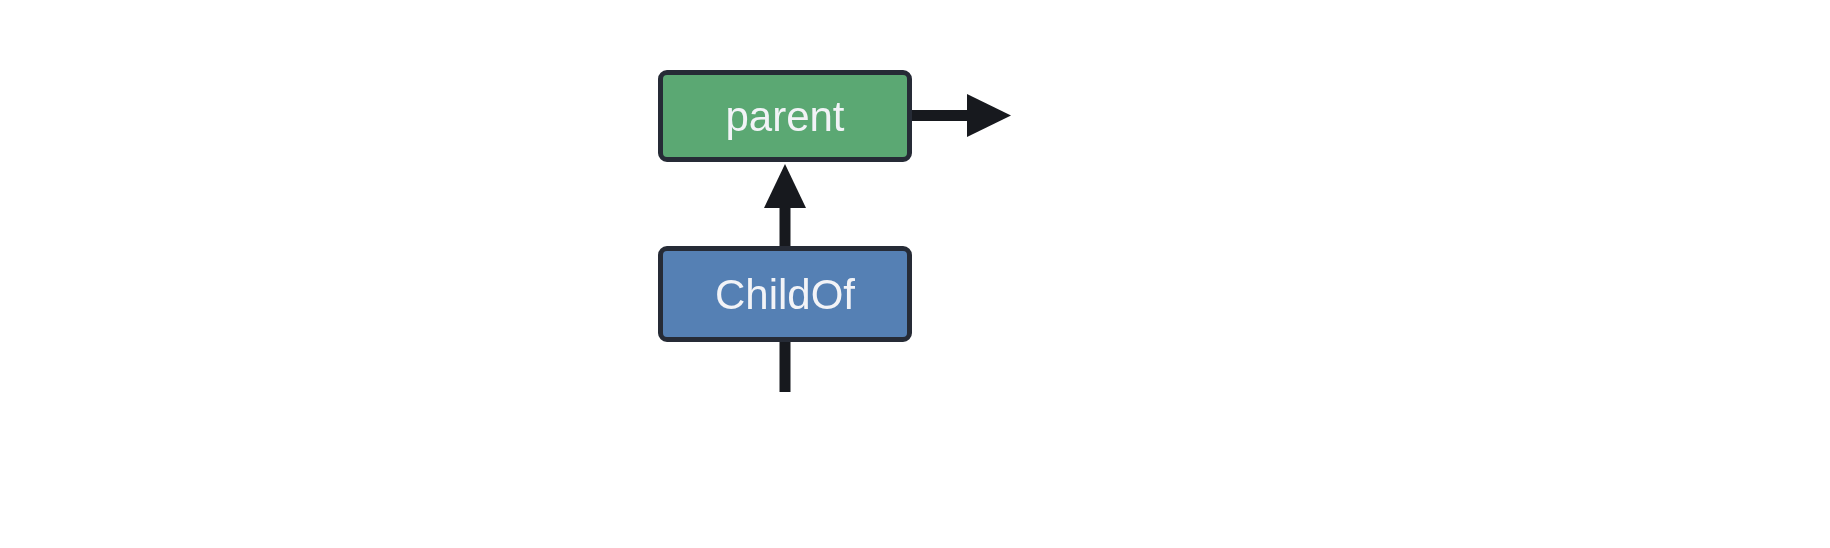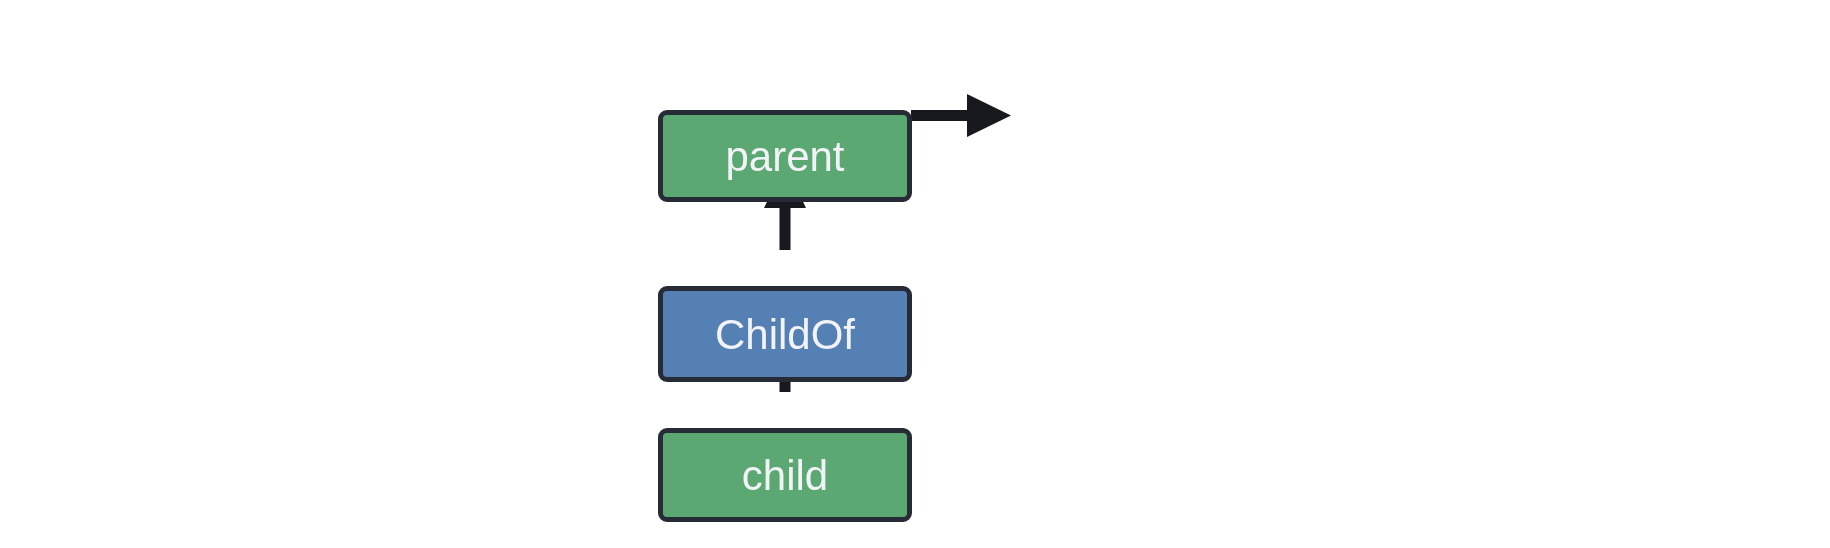--- a/index.html
+++ b/index.html
@@ -23,21 +23,20 @@
   .node {
     position: absolute;
     box-sizing: border-box;
     width: 254px;
     height: 92px;
     border: 5px solid #262b36;   
     border-radius: 9px;
     display: flex;
     align-items: center;
     justify-content: center;
-    margin-top: 40px;
   }
 
   .node-label {
     font-size: 42px;
     line-height: 1;
     color: #f2f3f7;              
     white-space: nowrap;
     padding-top: 2px;
   }
 
@@ -70,17 +69,14 @@
 
   <div class="node" id="node-parent" data-border="diagram.colors.node_border" style="background-color: rgb(91, 168, 115); border-color: rgb(38, 43, 54);">
     <span class="node-label" data-color="diagram.colors.label_text" style="color: rgb(242, 243, 247);">parent</span>
   </div>
 
 
   <div class="node" id="node-childof" data-border="diagram.colors.node_border" style="background-color: rgb(85, 128, 180); border-color: rgb(38, 43, 54);">
     <span class="node-label" data-color="diagram.colors.label_text" style="color: rgb(242, 243, 247);">ChildOf</span>
   </div>
 
-  <div class="node" id="node-child" data-border="diagram.colors.node_border" style="background-color: rgb(91, 168, 115); border-color: rgb(38, 43, 54);">
-    <span class="node-label" data-color="diagram.colors.label_text" style="color: rgb(242, 243, 247);">child</span>
-  </div>
 
 </div>
 
 </body></html>

